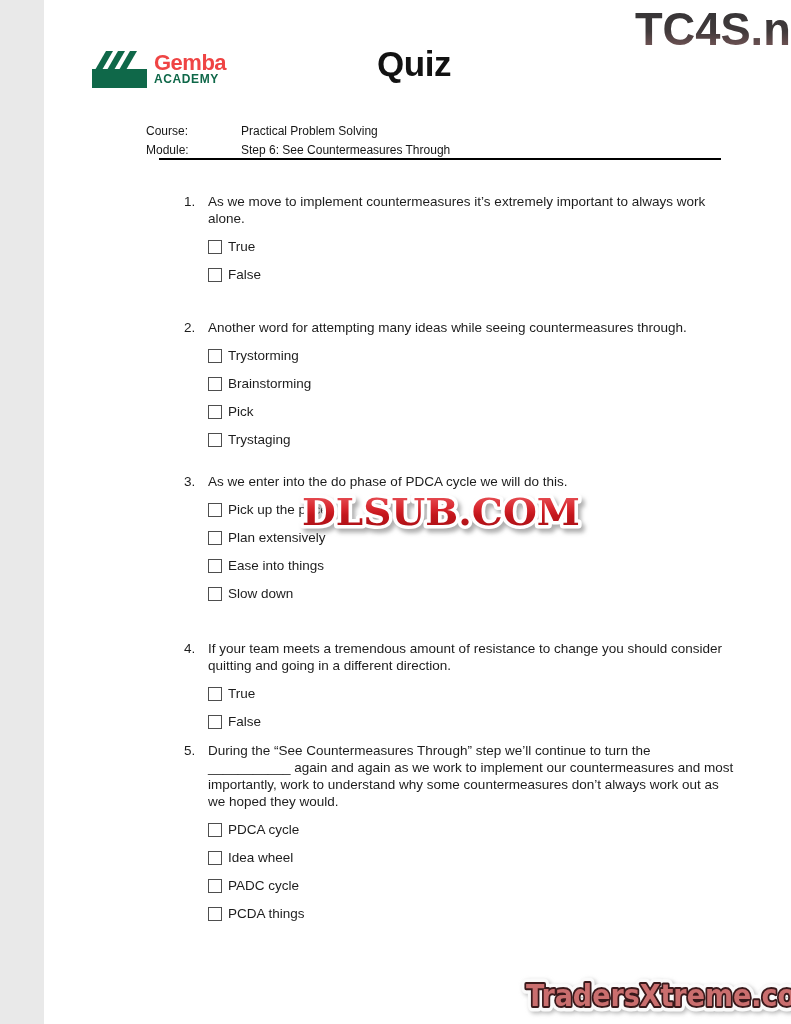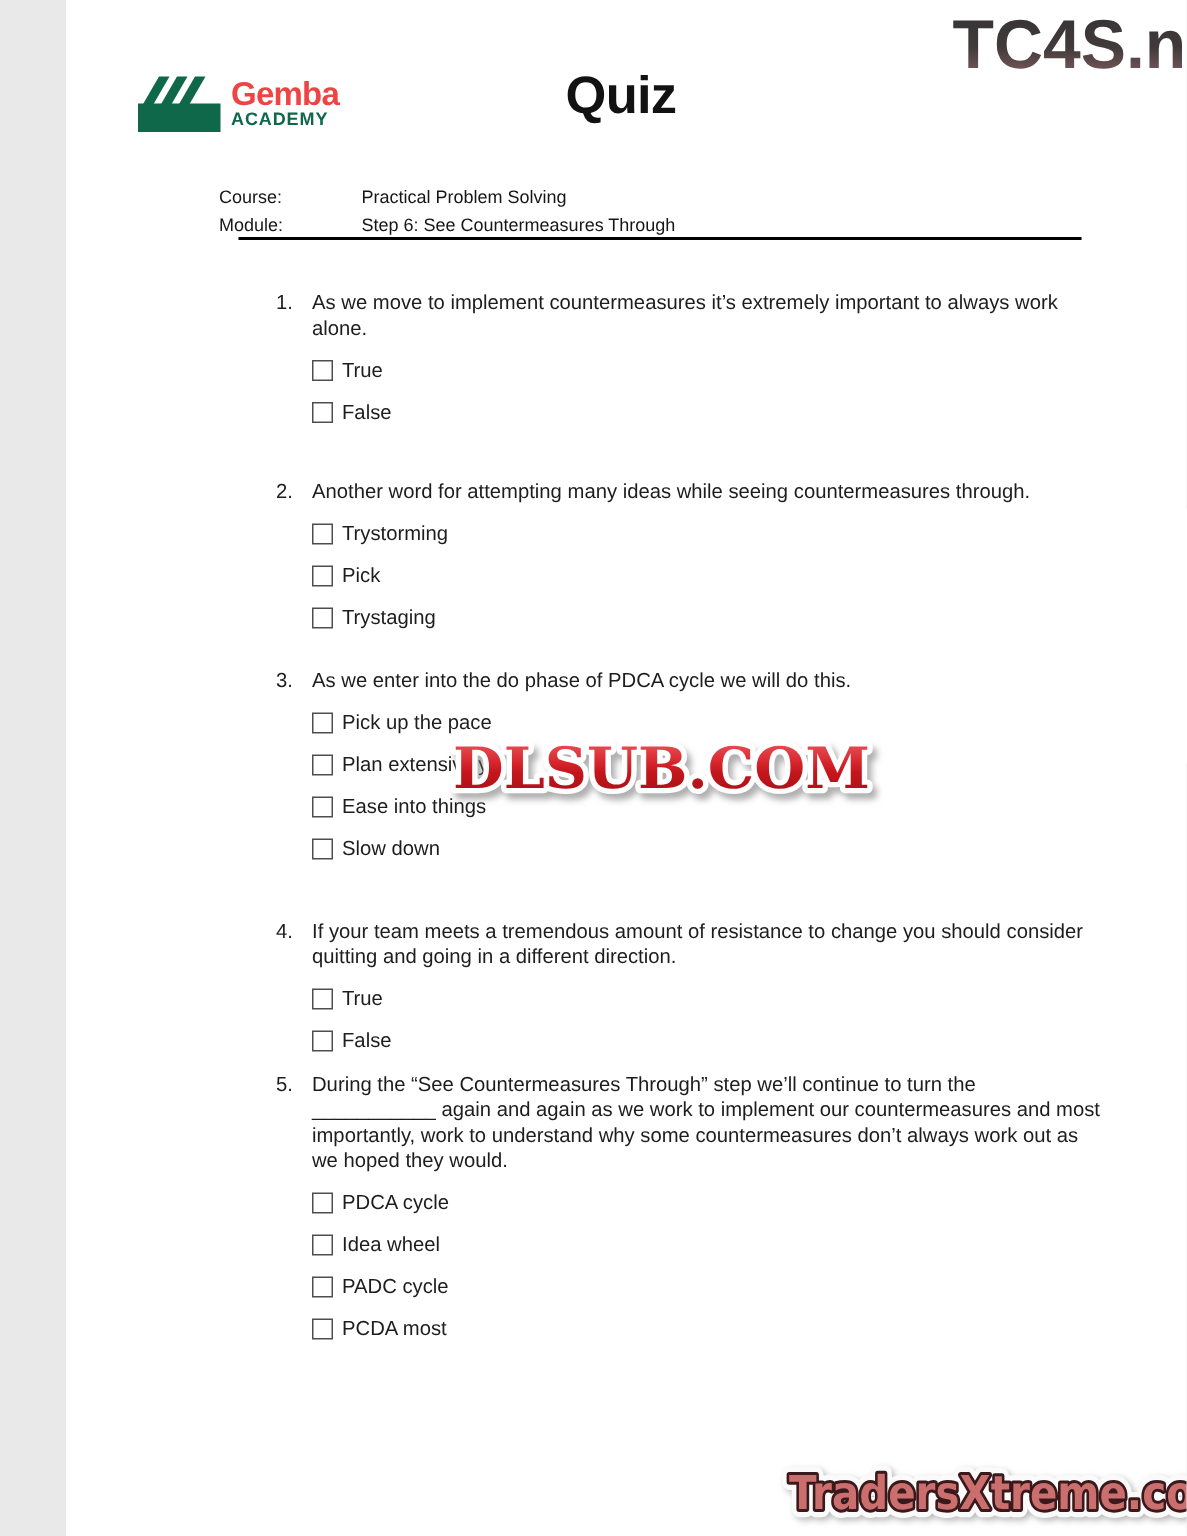--- a/index.html
+++ b/index.html
@@ -103,20 +103,24 @@
   <div class="question q2">
     <div class="qnum">2.</div>
     <div class="qbody">
       <div class="qtext">Another word for attempting many ideas while seeing countermeasures through.</div>
       <div class="options">
   <div class="option">
     <span class="checkbox"></span>
     <span class="olabel">Trystorming</span>
   </div>
 
+  <div class="option">
+    <span class="checkbox"></span>
+    <span class="olabel">Brainstorming</span>
+  </div>
 
   <div class="option">
     <span class="checkbox"></span>
     <span class="olabel">Pick</span>
   </div>
 
   <div class="option">
     <span class="checkbox"></span>
     <span class="olabel">Trystaging</span>
   </div>
@@ -185,21 +189,21 @@
     <span class="olabel">Idea wheel</span>
   </div>
 
   <div class="option">
     <span class="checkbox"></span>
     <span class="olabel">PADC cycle</span>
   </div>
 
   <div class="option">
     <span class="checkbox"></span>
-    <span class="olabel">PCDA most</span>
+    <span class="olabel">PCDA things</span>
   </div>
 </div>
     </div>
   </div>
 </div>
 
   <div class="wm-mid">
     <svg width="294" height="50">
       <defs>
         <linearGradient id="gradRed" x1="0" y1="0" x2="0" y2="1">

